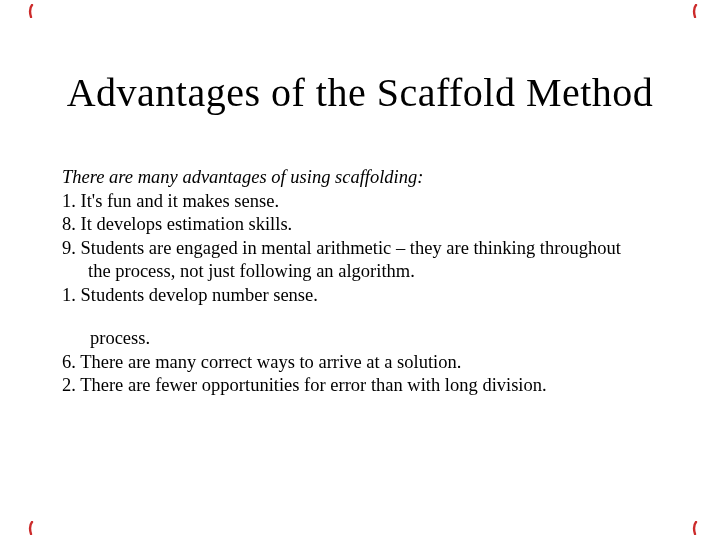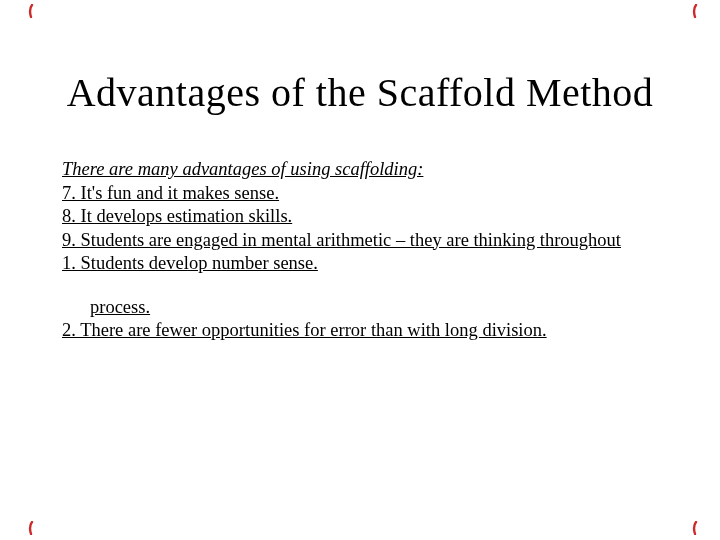--- a/index.html
+++ b/index.html
@@ -25,24 +25,23 @@
     margin: 0;
     text-align: center;
     font-size: 40px;
     font-weight: 400;
     line-height: 1.15;
     letter-spacing: 0.5px;
     color: #000000;
   }
   .slide-body {
     position: absolute;
-    top: 158px;
+    top: 166px;
     left: 62px;
     width: 640px;
-    text-decoration: underline;
   }
   .body-line {
     font-size: 18.5px;
     line-height: 23.5px;
     white-space: nowrap;
     color: #000000;
   }
   .body-line.intro {
     font-style: italic;
   }
@@ -74,22 +73,24 @@
   </svg>
   <svg class="corner-mark br" viewBox="0 0 8 14">
     <path d="M5,1 C3,3.5 2.5,8 4,13" fill="none" stroke-width="2.4" stroke-linecap="round" stroke="#cc2b2b"></path>
   </svg>
 
   <h1 class="slide-title">Advantages of the Scaffold Method</h1>
 
   <div class="slide-body">
     <div class="body-line intro">There are many advantages of using scaffolding:</div>
     <div id="body-lines">
-        <div class="body-line">7. It's fun and it makes sense.</div>
+        <div class="body-line">1. It's fun and it makes sense.</div>
         <div class="body-line">8. It develops estimation skills.</div>
         <div class="body-line">9. Students are engaged in mental arithmetic – they are thinking throughout</div>
+        <div class="body-line indent-1">the process, not just following an algorithm.</div>
         <div class="body-line">1. Students develop number sense.</div>
         <div class="body-line indent-2">process.</div>
+        <div class="body-line">6. There are many correct ways to arrive at a solution.</div>
         <div class="body-line">2. There are fewer opportunities for error than with long division.</div>
       </div>
   </div>
 
 </div>
 
 </body></html>

